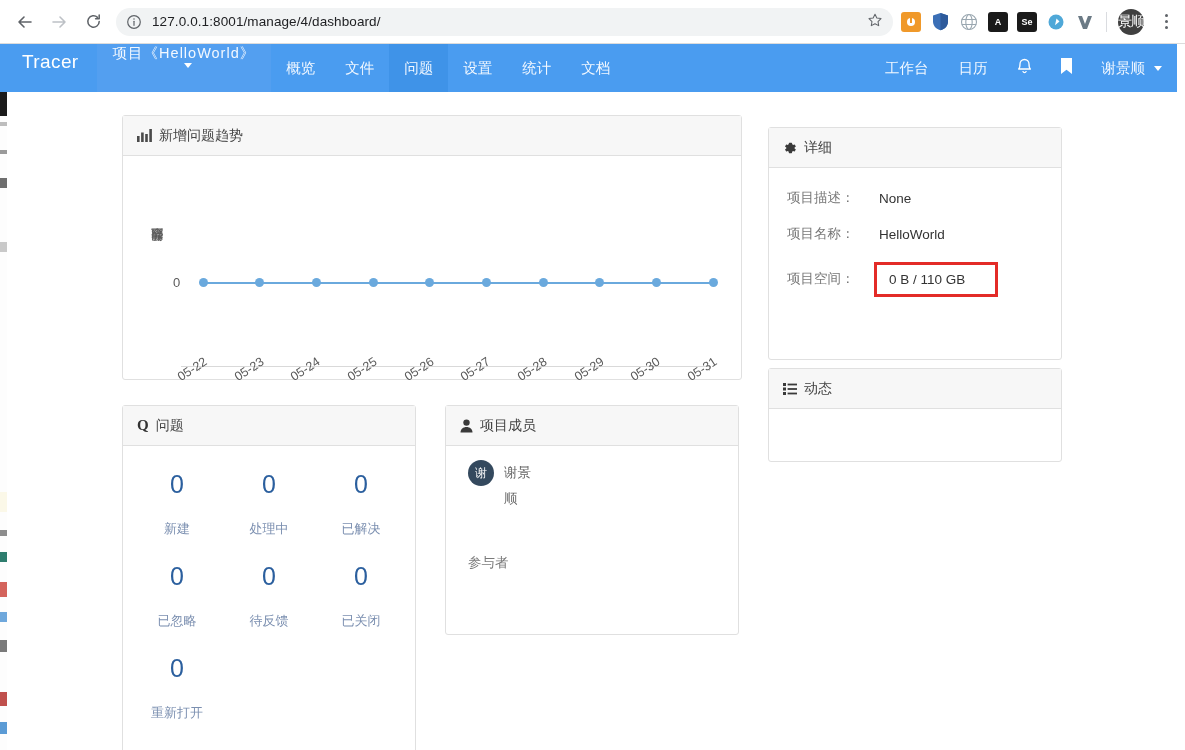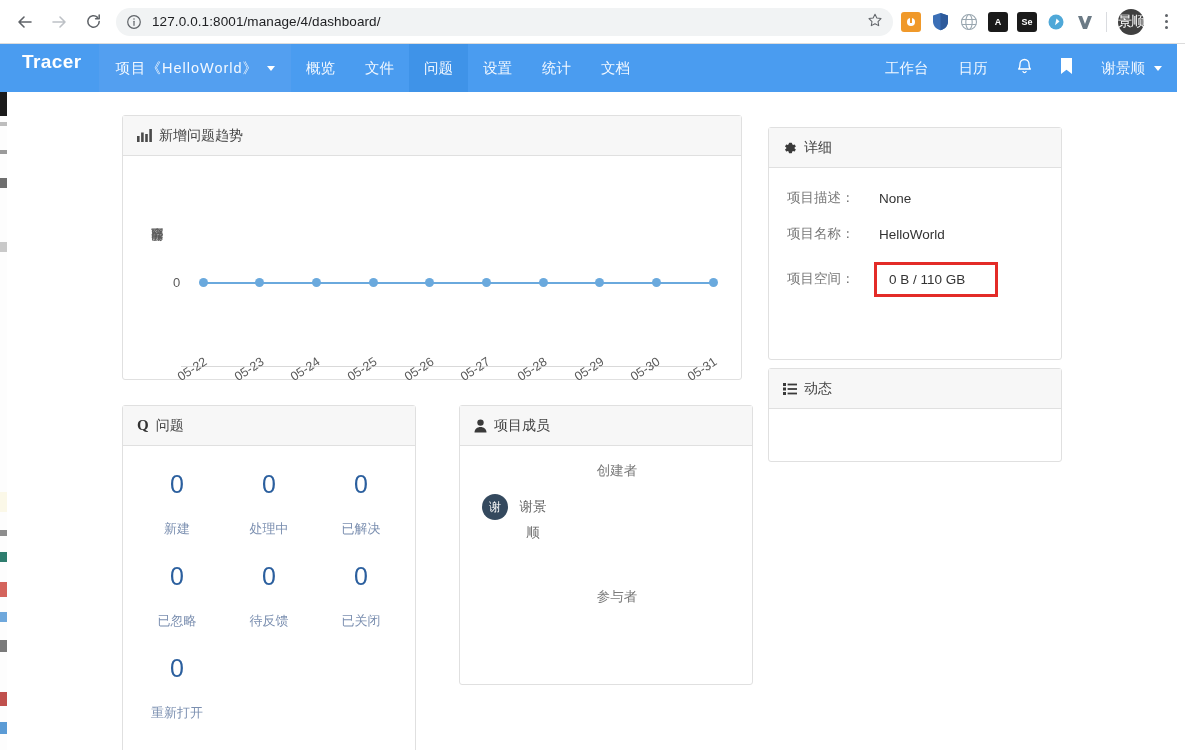--- a/index.html
+++ b/index.html
@@ -81,35 +81,36 @@
     position: absolute; top: 44px; left: 0;
     width: 1177px; height: 48px;
     background: #4a9cf0;
     display: flex; align-items: stretch;
     color: #ffffff;
   }
   .brand {
     display: flex; align-items: center;
     padding: 0 18px 12px 22px;
     font-size: 19px;
-    font-weight: 700;
+    font-weight: 400;
     color: #ffffff;
     letter-spacing: 0.4px;
   }
   .nav-item {
     display: flex; align-items: center;
     padding: 0 15px;
     font-size: 14.5px;
     color: #f2f8ff;
     white-space: nowrap;
   }
   .nav-item.project {
     background: #539ff0;
     padding: 0 16px;
     letter-spacing: 1px;
+    flex-direction: column;
   }
   .nav-item.active { background: #3f93e8; }
   .caret {
     display: inline-block;
     margin-left: 9px;
     width: 0; height: 0;
     border-left: 4.5px solid transparent;
     border-right: 4.5px solid transparent;
     border-top: 5px solid #ffffff;
   }
@@ -245,21 +246,21 @@
     padding: 22px 8px 0 8px;
   }
   .stat { text-align: center; }
   .stat-num {
     font-size: 25px; color: #2b5f9e; line-height: 32px;
     font-weight: 400;
   }
   .stat-lbl { font-size: 13px; color: #7b8fb0; margin-top: 20px; }
 
   
-  #card-members { left: 459px; top: 313px; width: 294px; height: 280px; text-align: center; }
+  #card-members { left: 445px; top: 313px; width: 294px; height: 230px; }
   .sect-label { font-size: 13.5px; color: #7a7a7a; margin: 16px 0 0 22px; }
   .member-row { display: flex; align-items: flex-start; margin: 14px 0 0 22px; }
   .member-avatar {
     width: 26px; height: 26px; border-radius: 50%;
     background: #34495e; color: #ffffff;
     font-size: 12px;
     display: flex; align-items: center; justify-content: center;
     flex: 0 0 26px;
   }
   .member-name {
@@ -552,21 +553,20 @@
     <div class="card-head">
       <span class="hicon">
         <svg width="13" height="14" viewBox="0 0 13 14" fill="#3a3a3a">
           <circle cx="6.5" cy="3.6" r="3.2"></circle>
           <path d="M0.5 13.5c0-3.3 2.7-5.4 6-5.4s6 2.1 6 5.4z"></path>
         </svg>
       </span>
       <span>项目成员</span>
     </div>
     <div class="card-body" style="padding:0;">
-      <div class="sect-label">创建者</div>
       <div class="member-row">
         <div class="member-avatar">谢</div>
         <div class="member-name">谢景顺</div>
       </div>
       <div class="sect-label" style="margin-top:42px;">参与者</div>
     </div>
   </div>
 </div>
 
 </body></html>

